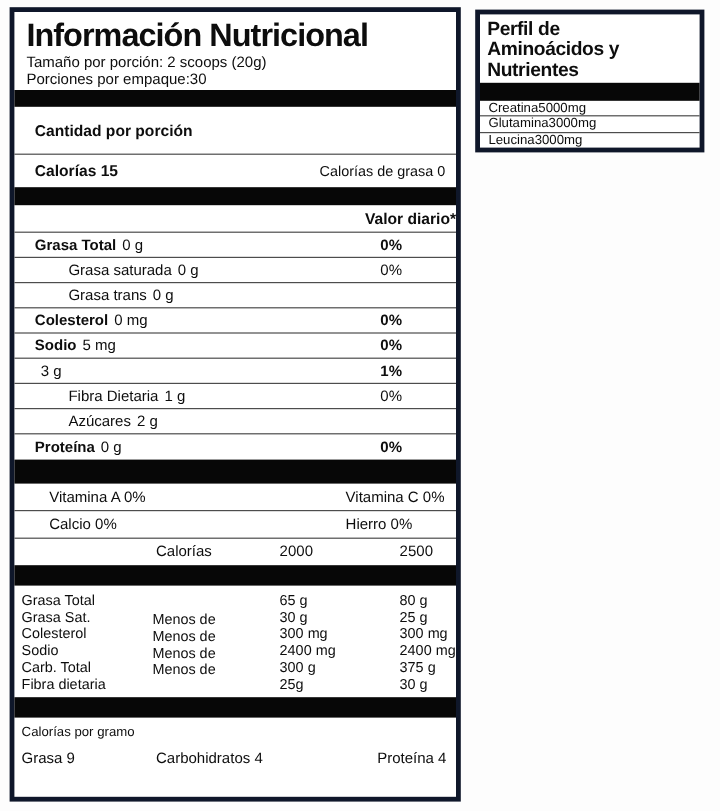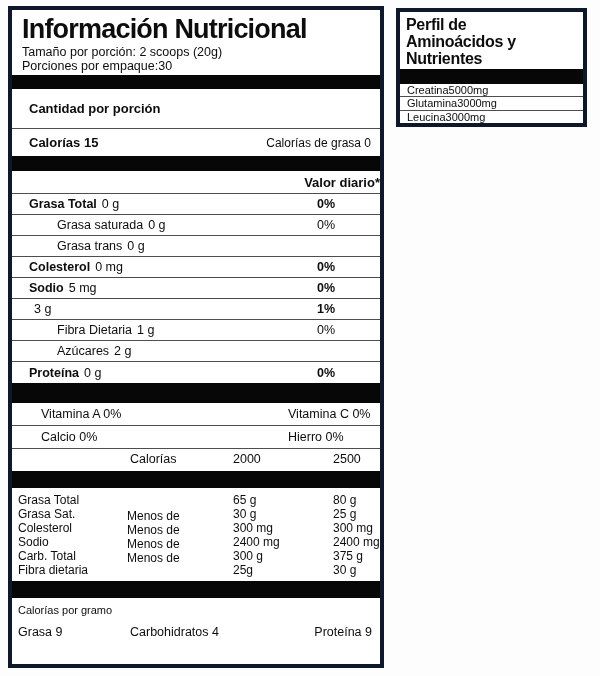--- a/index.html
+++ b/index.html
@@ -162,21 +162,21 @@
       <span class="c2">25g</span>
       <span class="c3">30 g</span>
     </div>
   </div>
 
   <div class="bar h17"></div>
   <div class="row cpg-title">Calorías por gramo</div>
   <div class="row cpg-row">
     <span class="cpg-fat">Grasa 9</span>
     <span class="cpg-carb">Carbohidratos 4</span>
-    <span class="cpg-prot">Proteína 9</span>
+    <span class="cpg-prot">Proteína 4</span>
   </div>
 </div>
 
 <div class="panel amino-panel">
   <div class="a-title">Perfil de Aminoácidos y Nutrientes</div>
   <div class="a-bar"></div>
   <div class="a-row">
     <span>Creatina</span>
     <span>5000mg</span>
   </div>

